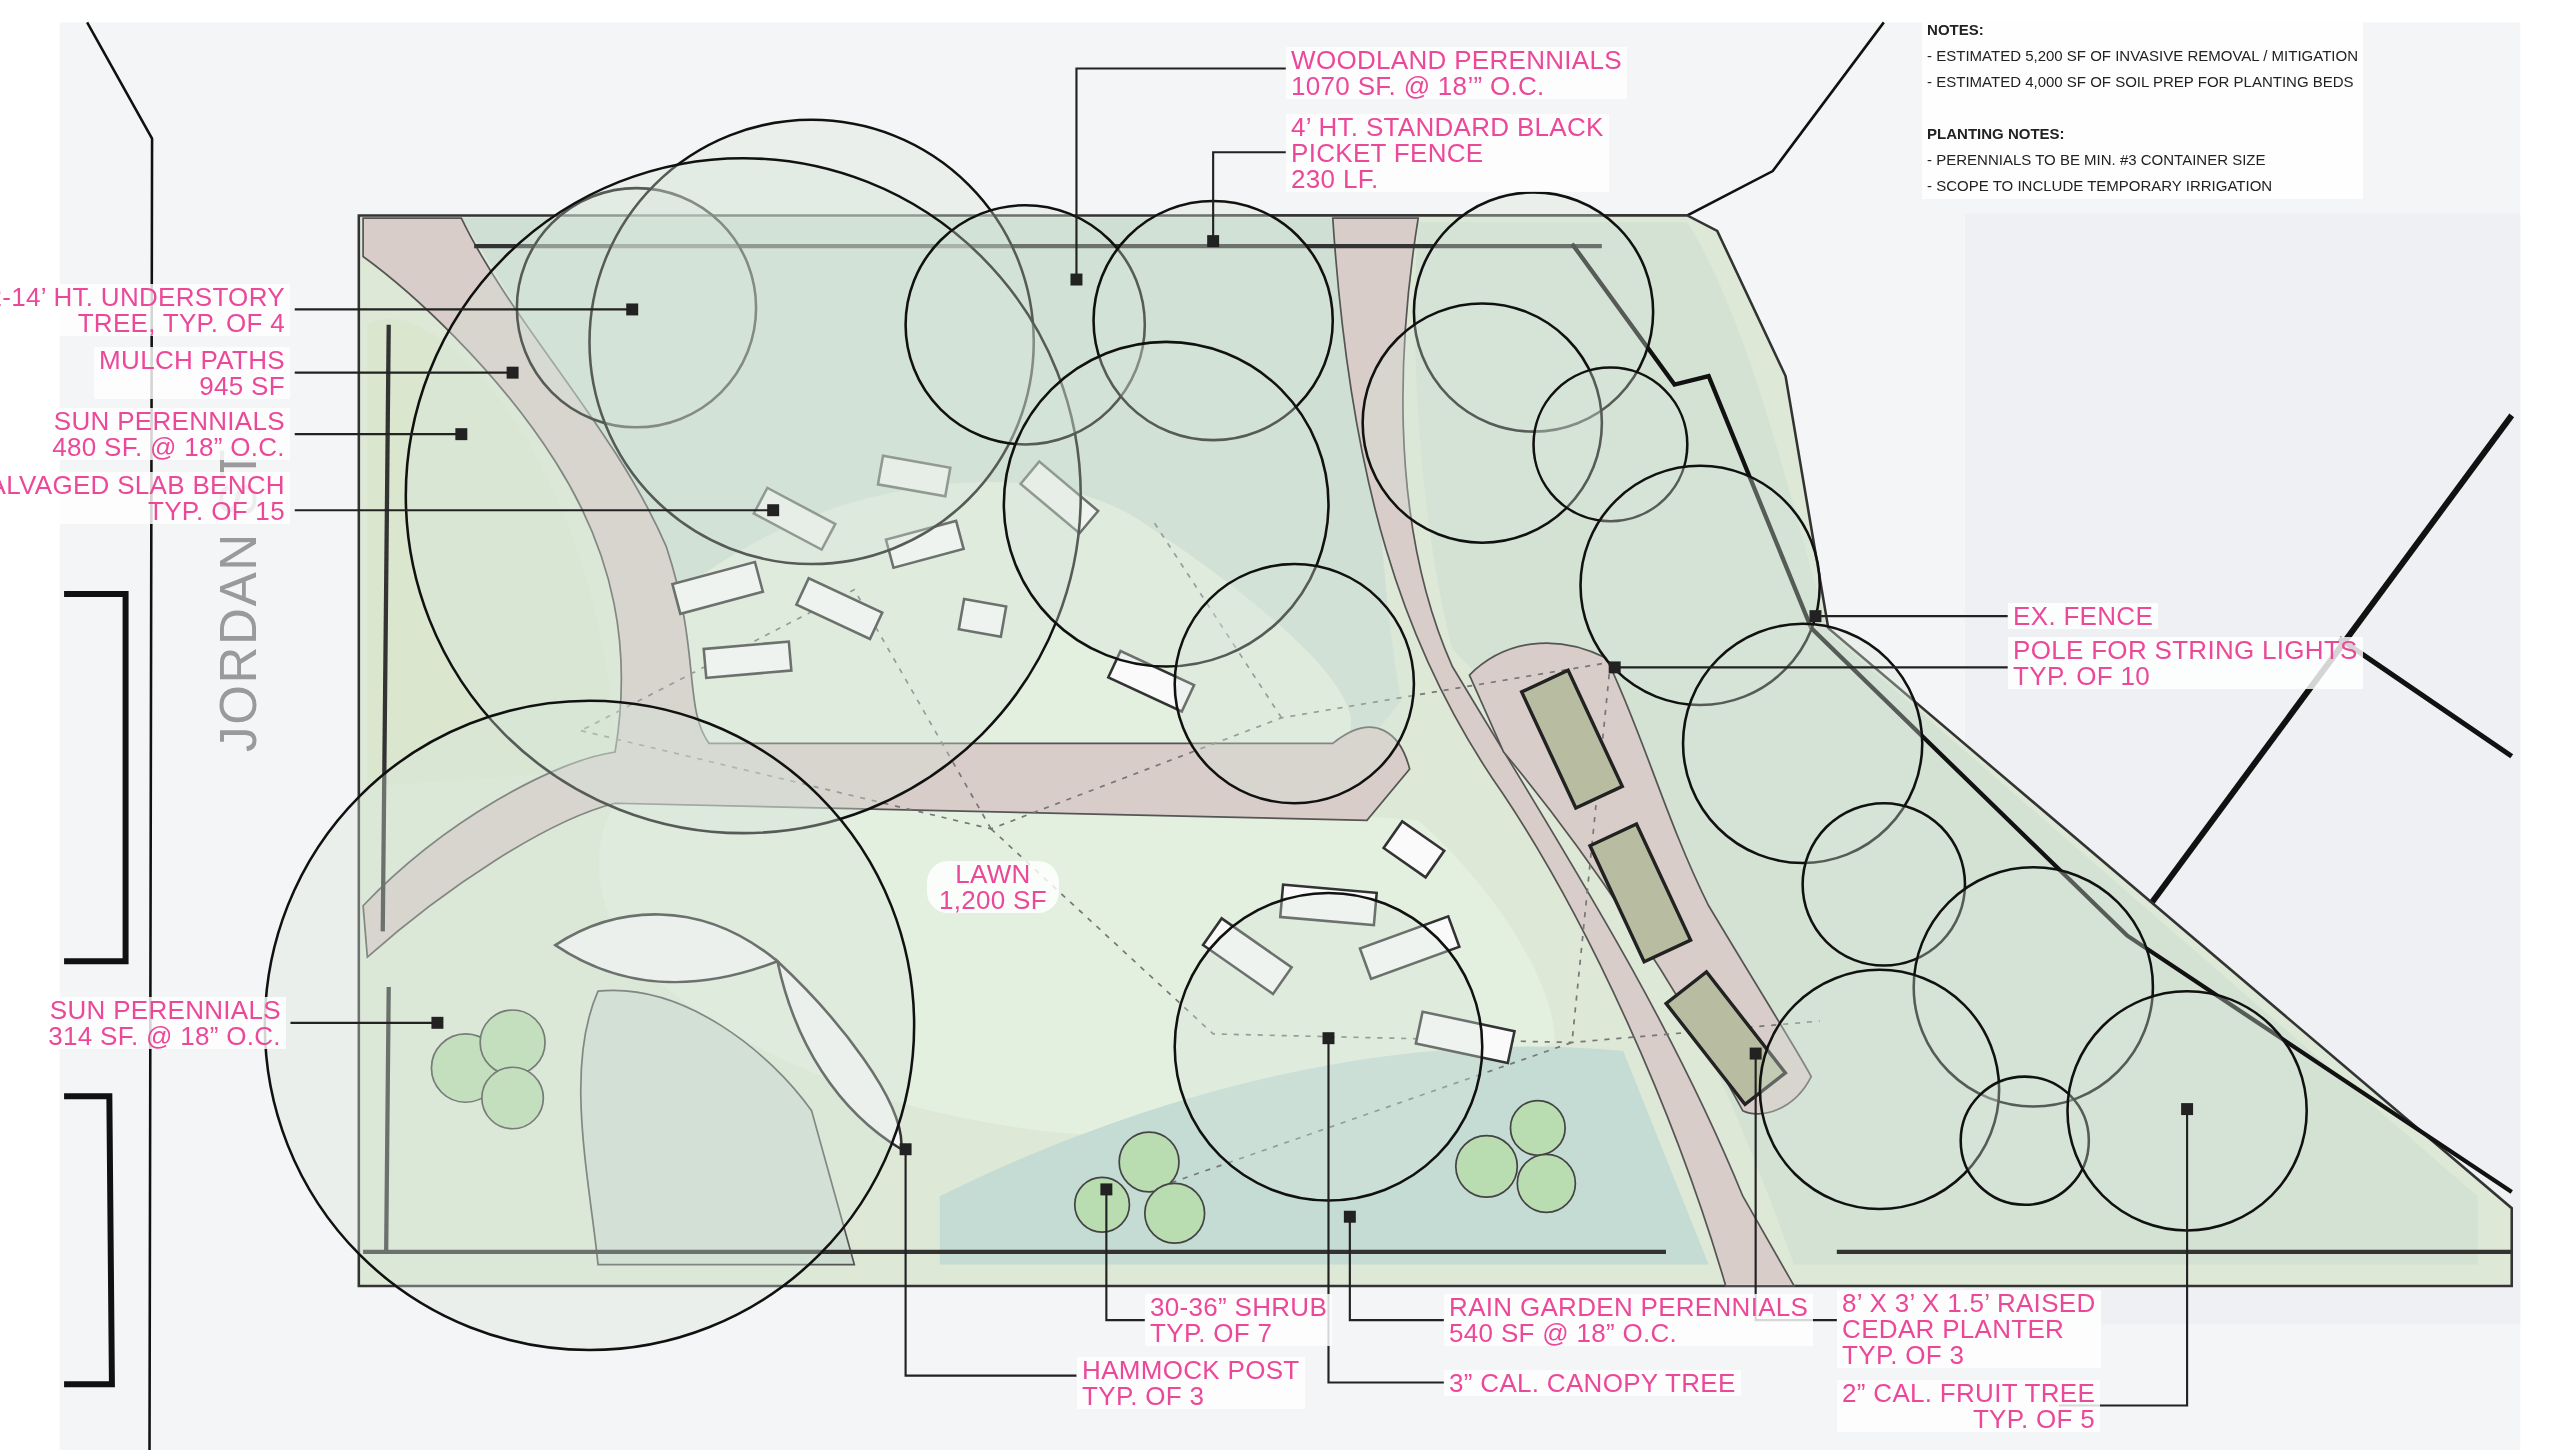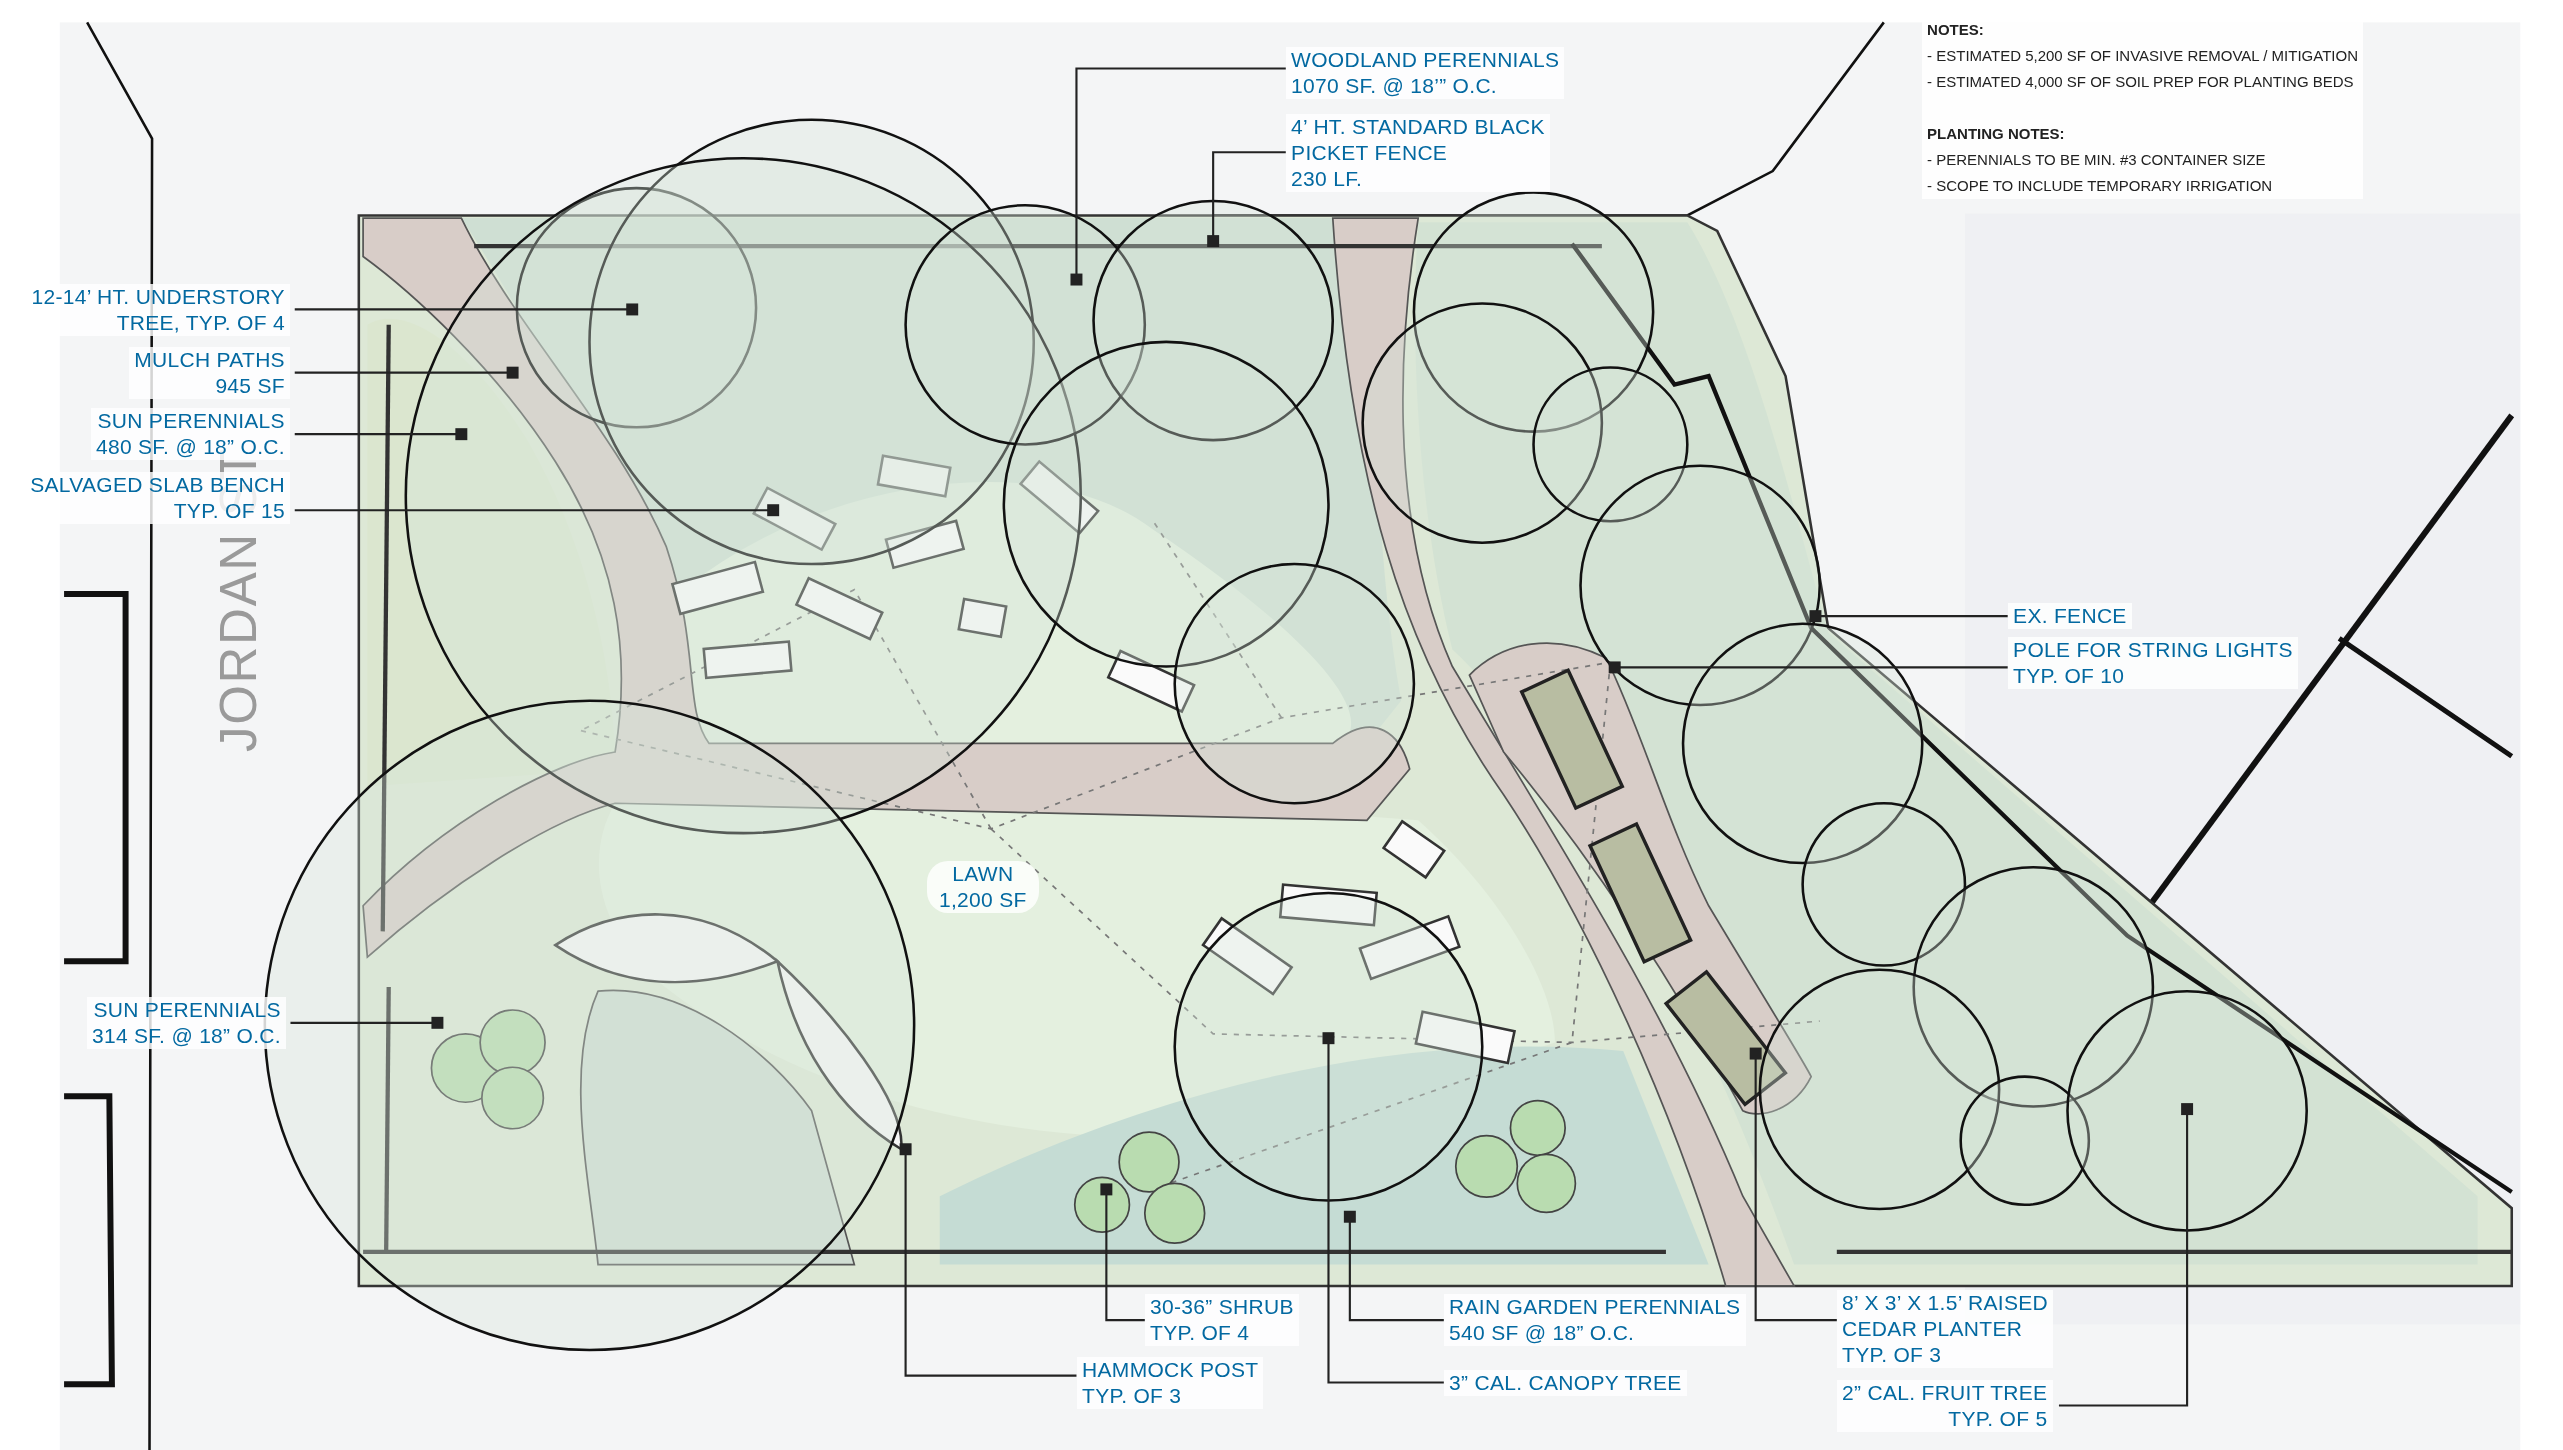--- a/index.html
+++ b/index.html
@@ -1,19 +1,19 @@
 <!DOCTYPE html>
 <html style="font-size:13.7px"><head>
 <meta charset="utf-8">
 <style>
   html, body { margin:0; padding:0; background:#ffffff; }
   body { width:2563px; height:1451px; position:relative; overflow:hidden;
          font-family:"Liberation Sans", sans-serif; }
   #plan { position:absolute; left:0; top:0; width:2563px; height:1451px; }
-  .lbl { position:absolute; color:#0369a1; font-size:21px; line-height:26px;
+  .lbl { position:absolute; color:#ec4899; font-size:26px; line-height:26px;
          letter-spacing:0.3px; background:rgba(255,255,255,0.82); padding:0 5.1px;
          white-space:nowrap; }
   .lbl div { display:block; }
   .r { text-align:right; }
   .notes { position:absolute; left:1922px; top:17px; font-size:15px; line-height:26px;
            color:#222; background:rgba(255,255,255,0.85); padding:0 5.1px; }
   .notes .h { font-weight:bold; }
   .notes .gap { height:26px; }
   .street { position:absolute; left:209px; top:752px; transform:rotate(-90deg);
             transform-origin:left top; font-size:51px; color:#9a9a9a; letter-spacing:1.7px;
@@ -220,21 +220,21 @@
 <div class="lbl" style="left:2008px; top:637px;">
   <div>POLE FOR STRING LIGHTS</div>
   <div>TYP. OF 10</div>
 </div>
 <div class="lbl" style="left:927px; top:861px; text-align:center; padding:0 12px;border-radius:21px;">
   <div>LAWN</div>
   <div>1,200 SF</div>
 </div>
 <div class="lbl" style="left:1145px; top:1294px;">
   <div>30-36” SHRUB</div>
-  <div>TYP. OF 4</div>
+  <div>TYP. OF 7</div>
 </div>
 <div class="lbl" style="left:1077px; top:1357px;">
   <div>HAMMOCK POST</div>
   <div>TYP. OF 3</div>
 </div>
 <div class="lbl" style="left:1444px; top:1294px;">
   <div>RAIN GARDEN PERENNIALS</div>
   <div>540 SF @ 18” O.C.</div>
 </div>
 <div class="lbl" style="left:1444px; top:1370px;">

